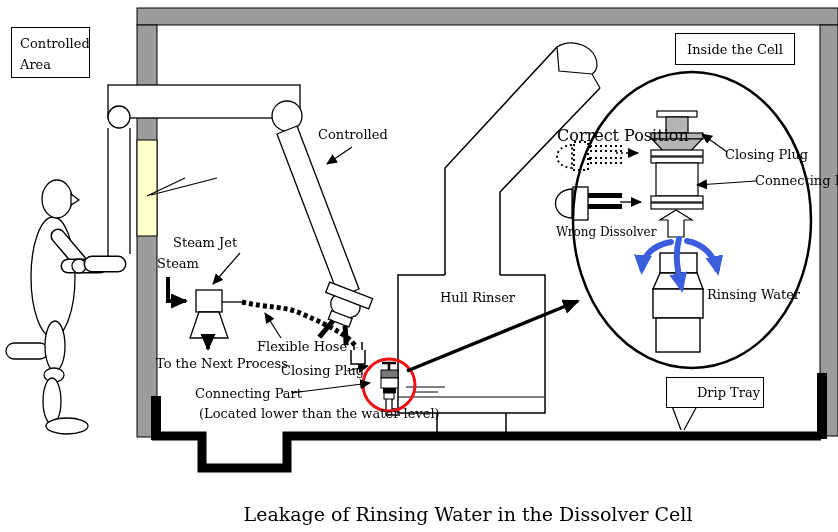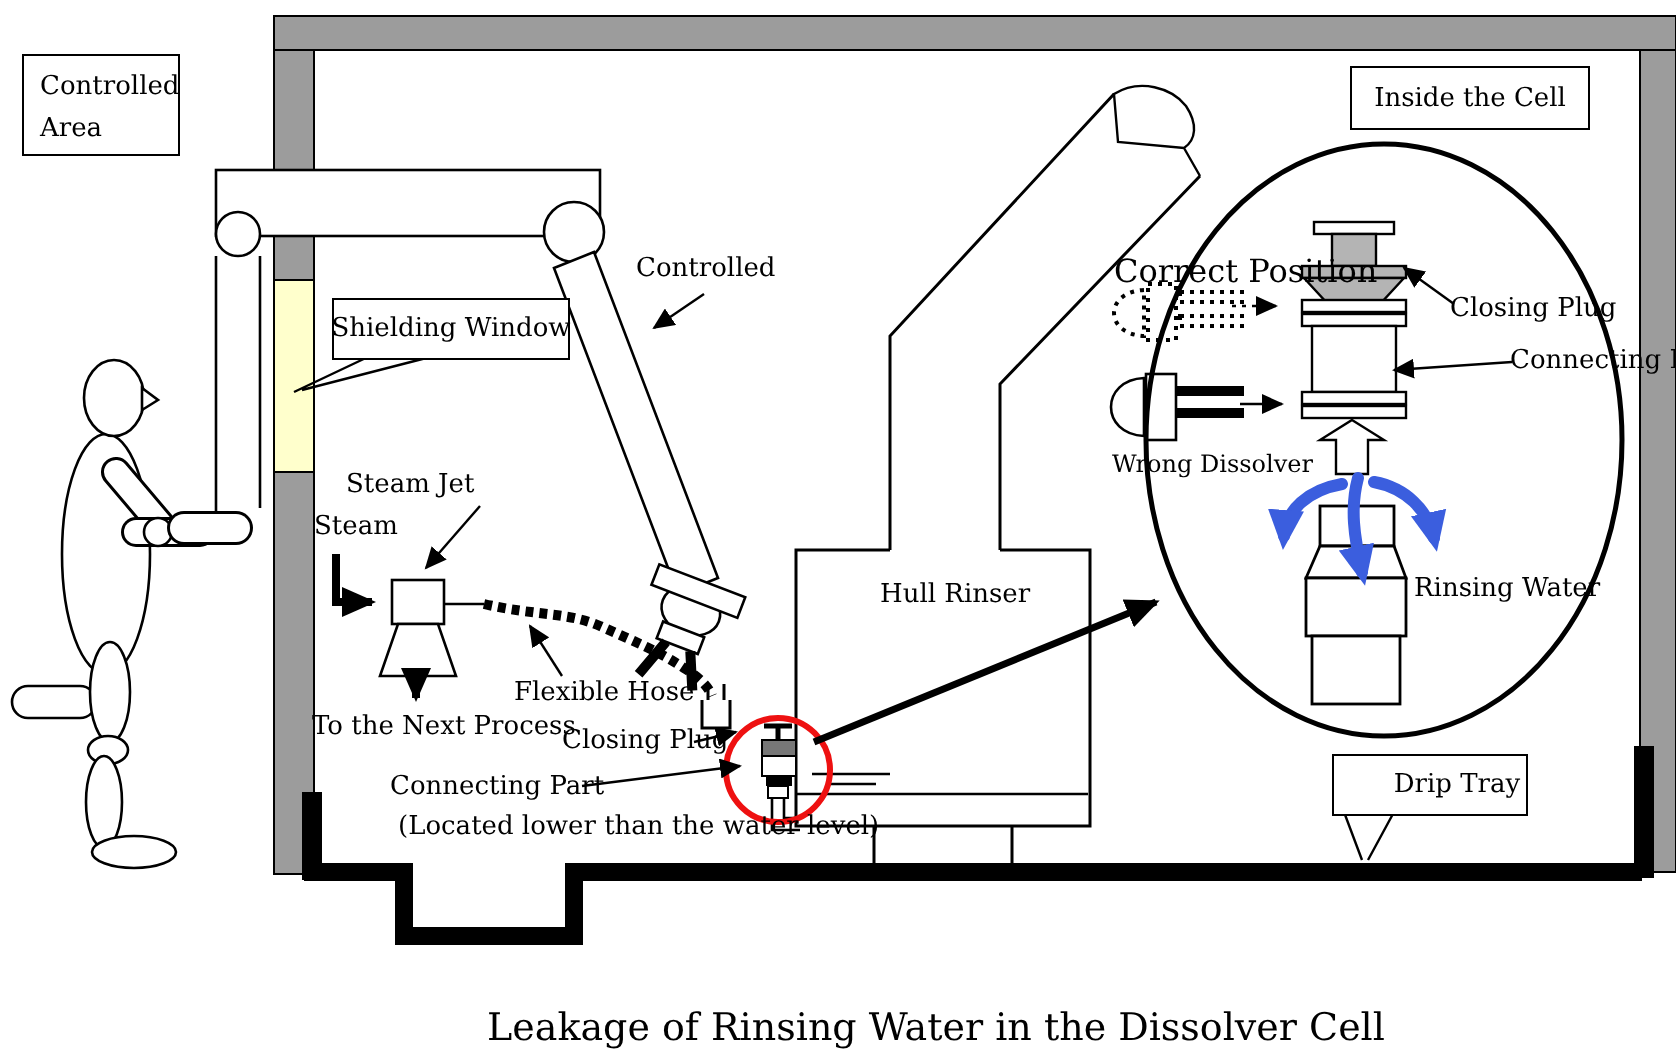--- a/index.html
+++ b/index.html
@@ -163,21 +163,20 @@
       <path d="M671,242 C654,245 643,255 642,268" marker-end="url(#m-arrow-blue)"></path>
       <path d="M679,239 C675,254 677,268 681,286" marker-end="url(#m-arrow-blue)"></path>
       <path d="M687,241 C703,244 714,255 717,269" marker-end="url(#m-arrow-blue)"></path>
     </g>
 
     <ellipse cx="692" cy="220" rx="119" ry="148" fill="none" stroke="#000" stroke-width="2.5"></ellipse>
   </g>
 </svg>
 
 <div class="lbl box wrap" style="left:11px;top:27px;width:79px;height:51px;">Controlled Area</div>
-<div class="lbl box" style="left:166px;top:149px;width:117px;height:29px;">Shielding Window</div>
 <div class="lbl box" style="left:675px;top:33px;width:118px;height:30px;">Inside the Cell</div>
 <div class="lbl box" style="left:666px;top:377px;width:69px;height:29px;padding-left:27px;">Drip Tray</div>
 
 <div class="lbl" style="left:318px;top:127px;">Controlled</div>
 <div class="lbl" style="left:173px;top:235px;">Steam Jet</div>
 <div class="lbl" style="left:157px;top:256px;">Steam</div>
 <div class="lbl" style="left:233px;top:339px;margin-left:24px;">Flexible Hose</div>
 <div class="lbl" style="left:156px;top:356px;">To the Next Process</div>
 <div class="lbl" style="left:281px;top:363px;">Closing Plug</div>
 <div class="lbl" style="left:195px;top:386px;">Connecting Part</div>

